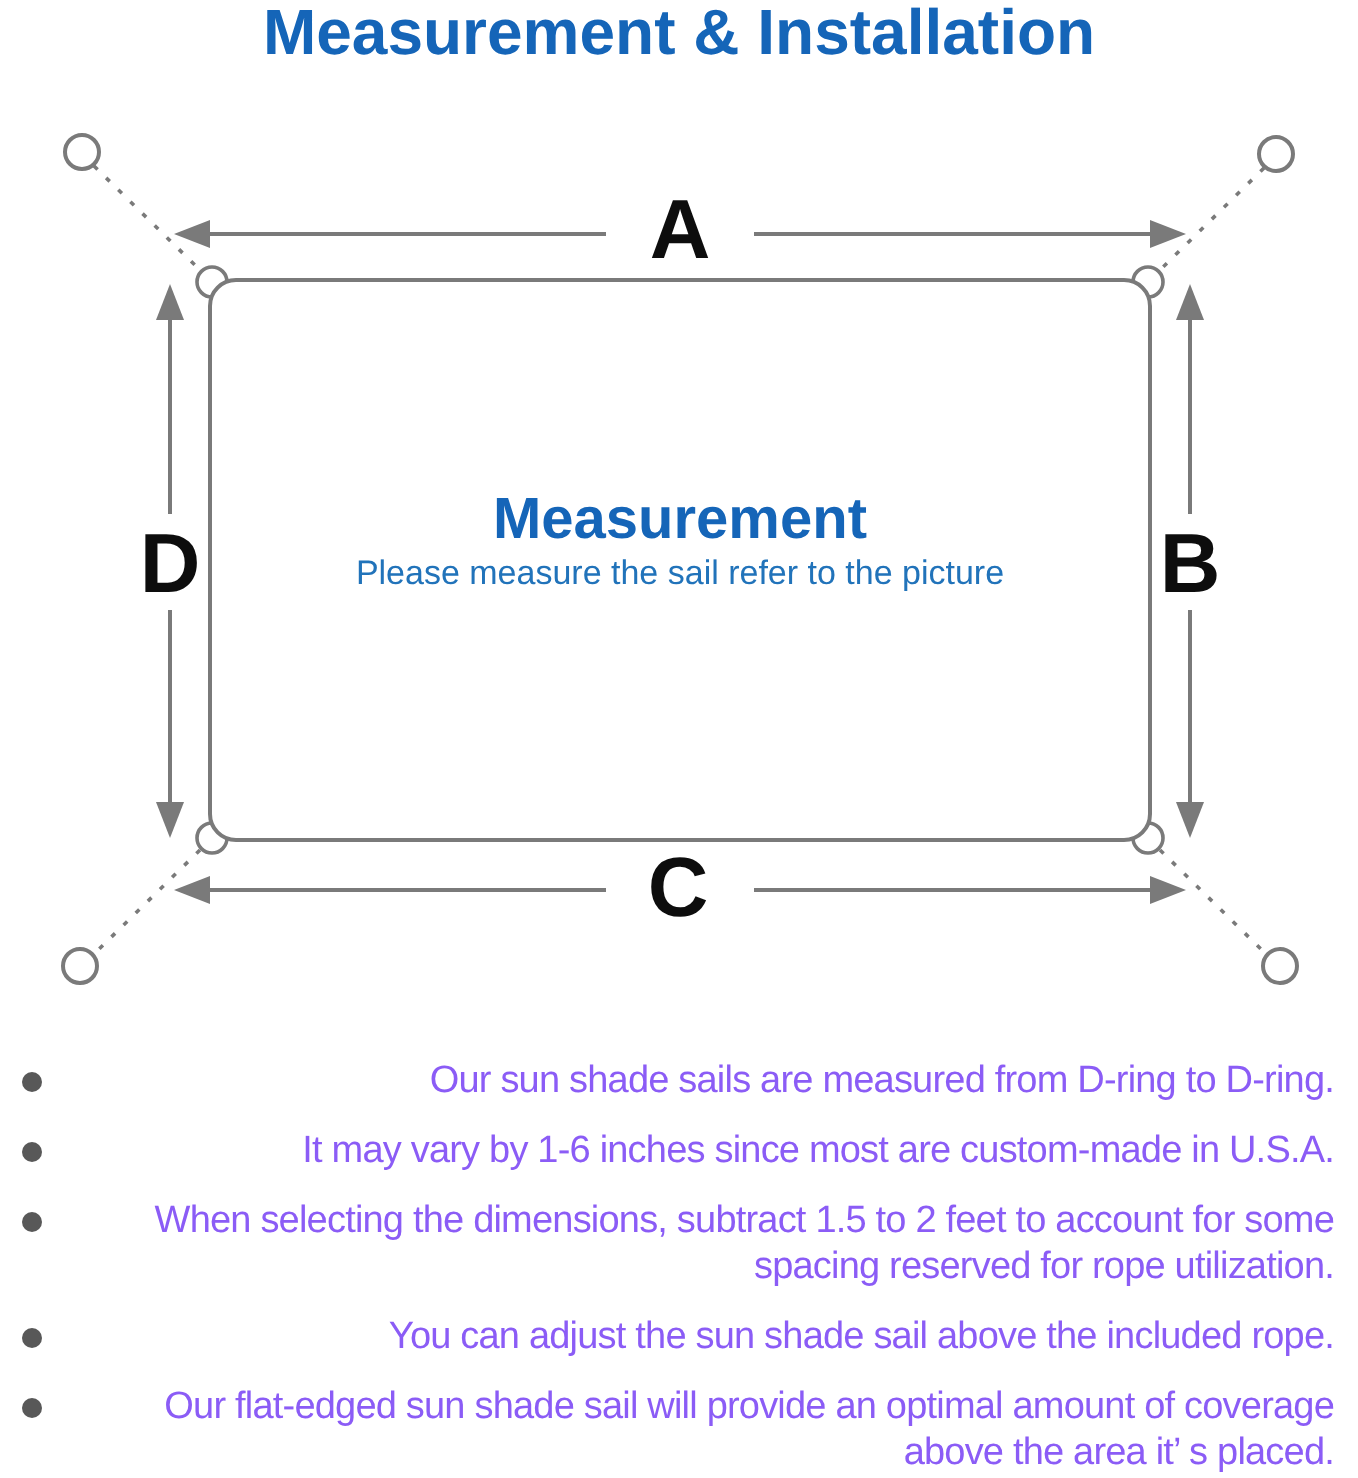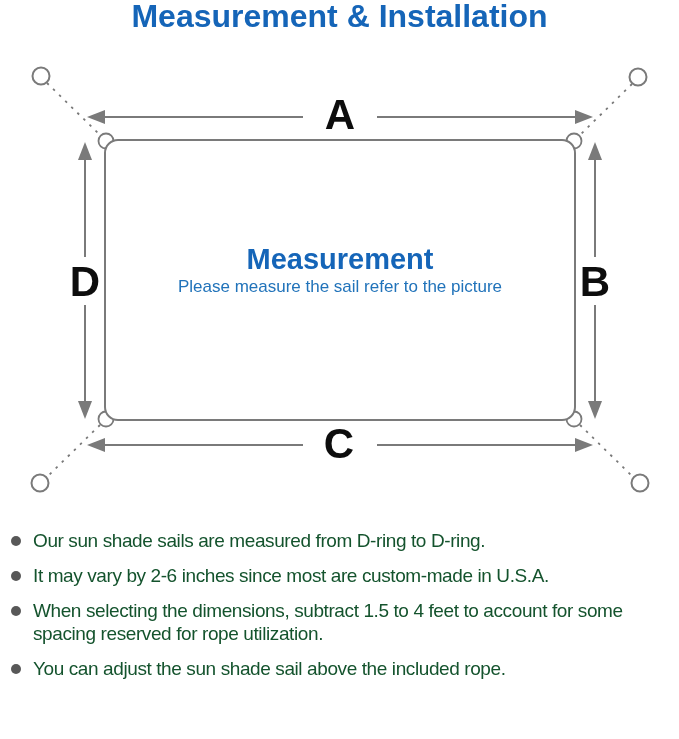--- a/index.html
+++ b/index.html
@@ -14,21 +14,21 @@
   svg.diagram { position:absolute; top:0; left:0; display:block; }
   .dim-label { font-size:42px; font-weight:bold; fill:#0d0d0d; }
   .center-title { font-size:29px; font-weight:bold; fill:#1565b8; }
   .center-sub { font-size:17px; fill:#2173ba; }
   .notes {
     position:absolute; top:529px; left:11px; width:656px;
     margin:0; padding:0; list-style:none;
   }
   .notes li {
     position:relative; padding-left:22px; margin-bottom:12px;
-    font-size:19px; line-height:23px; color:#14532d; letter-spacing:-0.4px;
+    font-size:19px; line-height:23px; color:#8b5cf6; letter-spacing:-0.4px;text-align:right;
   }
   .notes li::before {
     content:""; position:absolute; left:0; top:6.5px;
     width:10px; height:10px; border-radius:50%; background:#585858;
   }
 </style>
 </head>
 <body>
 
 <h1 class="title">Measurement &amp; Installation</h1>
@@ -90,16 +90,17 @@
   <text class="dim-label" x="595" y="296" text-anchor="middle">B</text>
   <text class="dim-label" x="339" y="458" text-anchor="middle">C</text>
   <text class="dim-label" x="85" y="296" text-anchor="middle">D</text>
 
   <text class="center-title" x="340" y="269" text-anchor="middle">Measurement</text>
   <text class="center-sub" x="340" y="292" text-anchor="middle">Please measure the sail refer to the picture</text>
 </svg>
 
 <ul class="notes">
   <li>Our sun shade sails are measured from D-ring to D-ring.</li>
-  <li>It may vary by 2-6 inches since most are custom-made in U.S.A.</li>
-  <li>When selecting the dimensions, subtract 1.5 to 4 feet to account for some spacing reserved for rope utilization.</li>
+  <li>It may vary by 1-6 inches since most are custom-made in U.S.A.</li>
+  <li>When selecting the dimensions, subtract 1.5 to 2 feet to account for some spacing reserved for rope utilization.</li>
   <li>You can adjust the sun shade sail above the included rope.</li>
+  <li>Our flat-edged sun shade sail will provide an optimal amount of coverage above the area it’ s placed.</li>
 </ul>
 
 </body></html>

